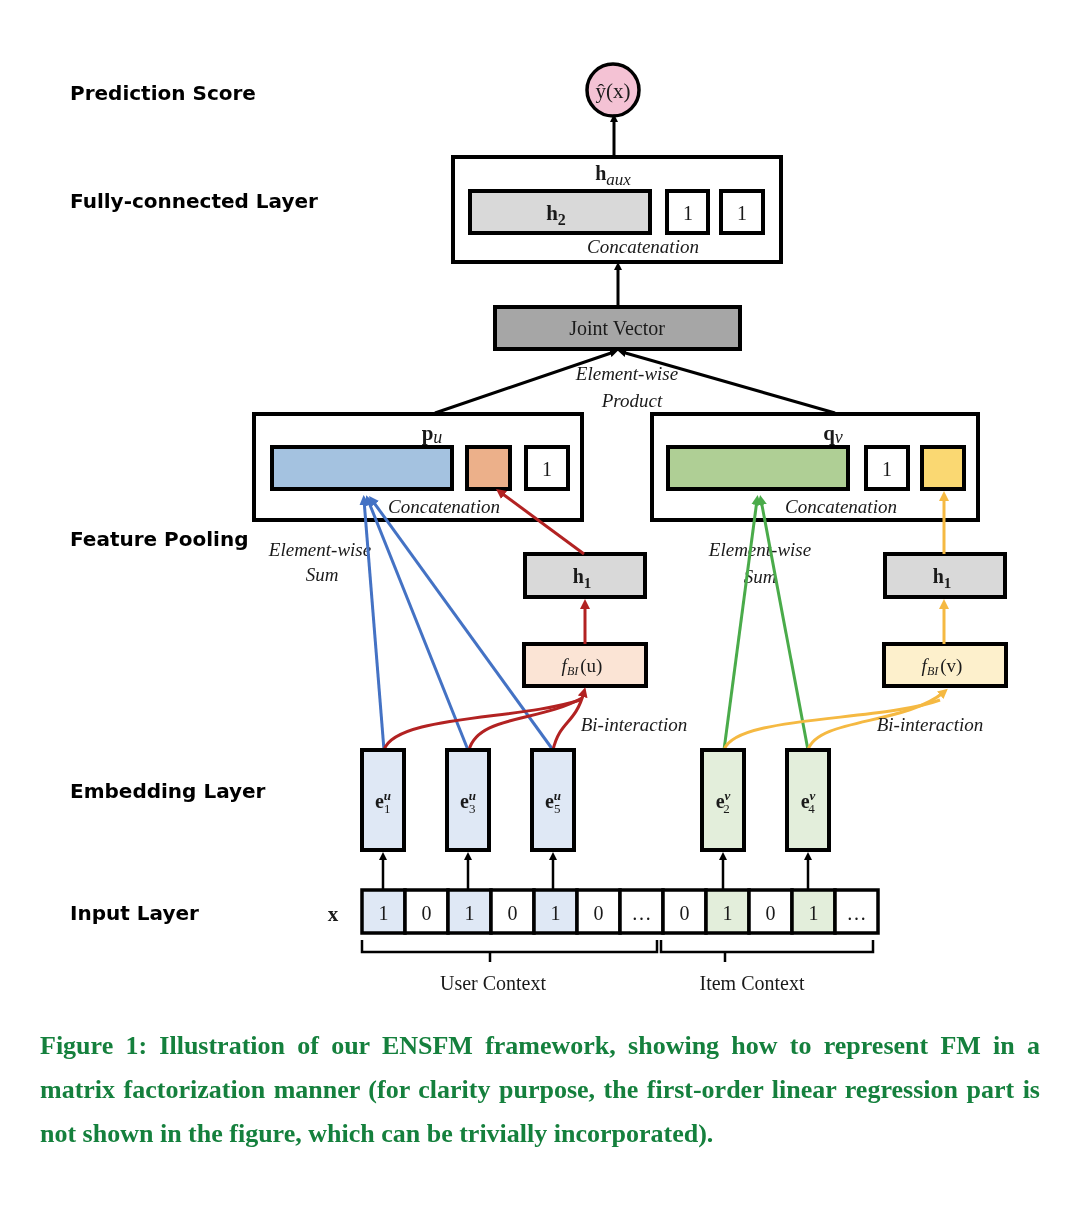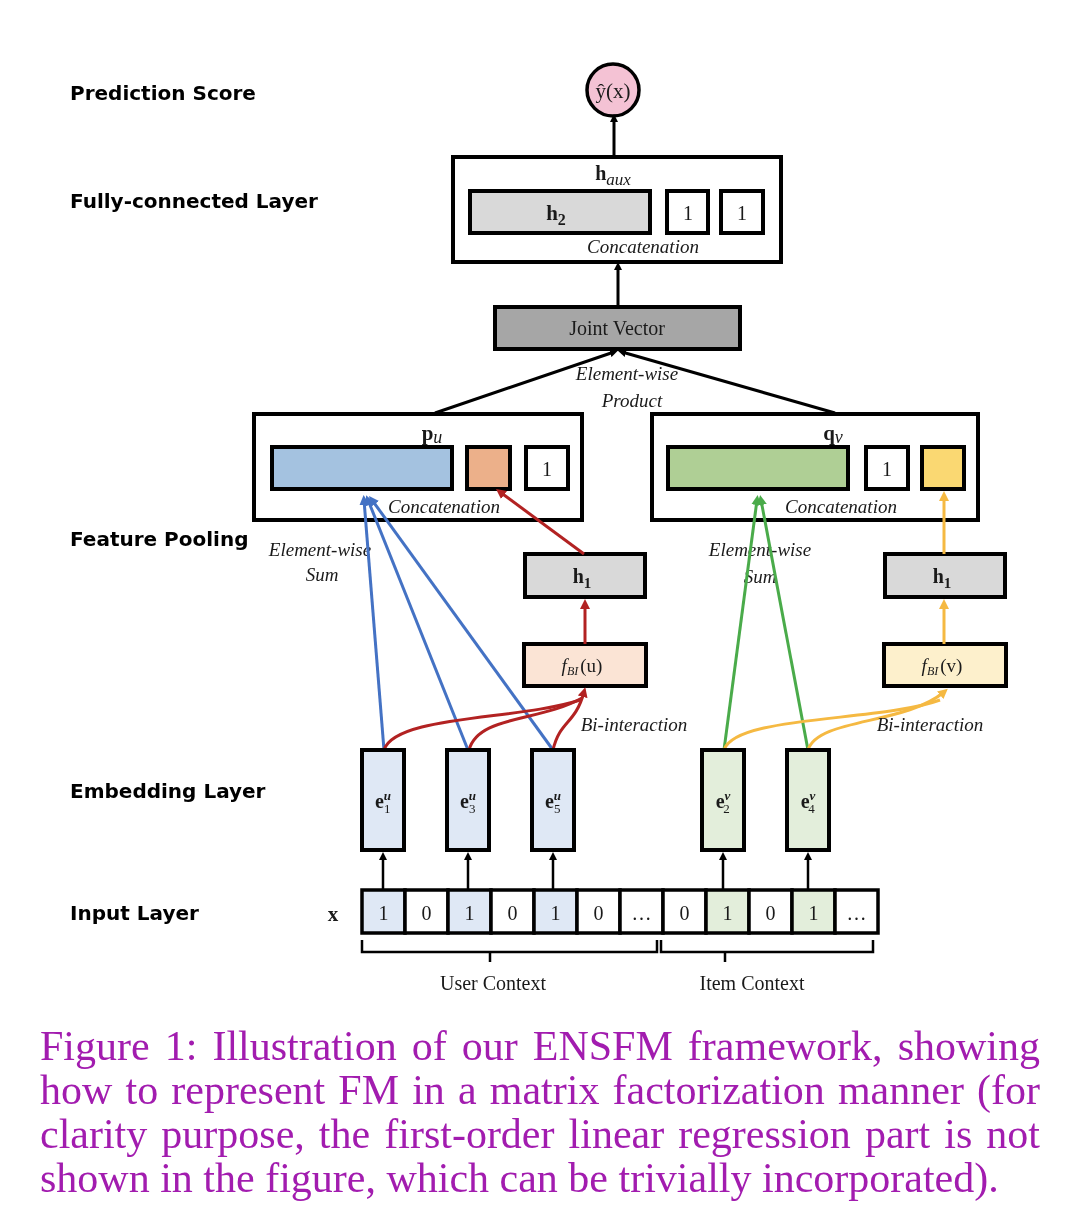--- a/index.html
+++ b/index.html
@@ -2,21 +2,21 @@
 <html><head>
 <meta charset="utf-8">
 <style>
   html, body { margin:0; padding:0; background:#ffffff; }
   body { width:1080px; height:1226px; position:relative; overflow:hidden; }
   #diagram { position:absolute; left:0; top:0; }
   .lbl { font-family:"DejaVu Sans", sans-serif; font-weight:bold; font-size:20px; fill:#000; }
   .serif { font-family:"Liberation Serif", serif; fill:#1a1a1a; }
   .it { font-style:italic; }
   .bx { stroke:#000; stroke-width:4; }
-  .caption { position:absolute; left:40px; top:1024px; width:1000px; font-family:"Liberation Serif", serif; font-weight:normal; font-size:42px; line-height:44px; color:#a21caf; text-align:justify; text-align-last:left; }
+  .caption { position:absolute; left:40px; top:1024px; width:1000px; font-family:"Liberation Serif", serif; font-weight:bold; font-size:26px; line-height:44px; color:#15803d; text-align:justify; text-align-last:left; }
 </style>
 </head>
 <body>
 
 <svg id="diagram" width="1080" height="1010" viewBox="0 0 1080 1010" xmlns="http://www.w3.org/2000/svg">
   <defs>
     <marker id="arr-black" markerWidth="8" markerHeight="8" refX="4" refY="4" orient="auto" markerUnits="userSpaceOnUse">
         <path d="M0,0 L8,4 L0,8 Z" fill="#000"></path>
       </marker>
     <marker id="arr-blue" markerWidth="10" markerHeight="10" refX="5" refY="5" orient="auto" markerUnits="userSpaceOnUse">

